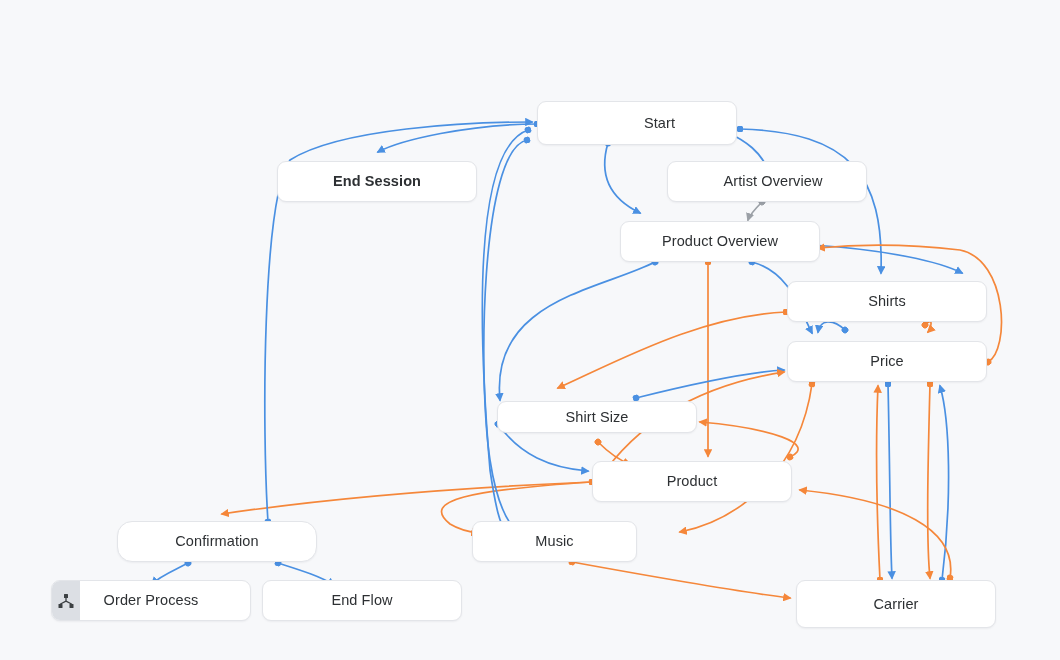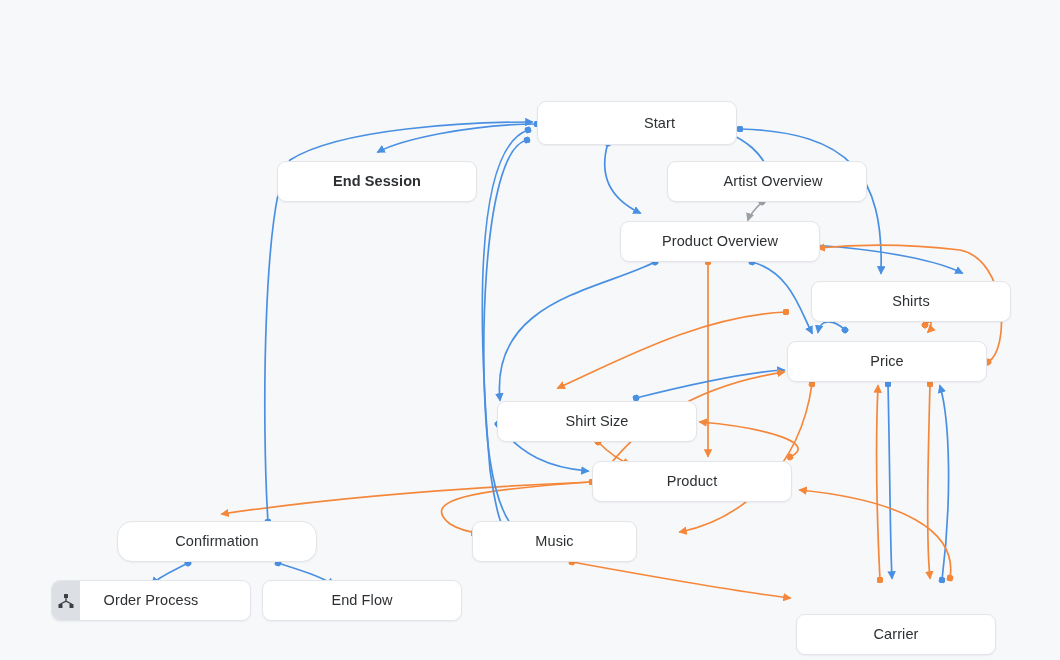--- a/index.html
+++ b/index.html
@@ -136,27 +136,27 @@
       </div>
       <div class="node" style="left: 277px; top: 161px; width: 200px; height: 41px; font-weight: bold;">
         <span class="node-label">End Session</span>
       </div>
       <div class="node" style="left: 667px; top: 161px; width: 200px; height: 41px; padding-left: 12px;">
         <span class="node-label">Artist Overview</span>
       </div>
       <div class="node" style="left: 620px; top: 221px; width: 200px; height: 41px;">
         <span class="node-label">Product Overview</span>
       </div>
-      <div class="node" style="left: 787px; top: 281px; width: 200px; height: 41px; margin-left: 24px;">
+      <div class="node" style="left: 787px; top: 281px; width: 200px; height: 41px;">
         <span class="node-label">Shirts</span>
       </div>
       <div class="node" style="left: 787px; top: 341px; width: 200px; height: 41px;">
         <span class="node-label">Price</span>
       </div>
-      <div class="node" style="left: 497px; top: 401px; width: 200px; height: 41px;">
+      <div class="node" style="left: 497px; top: 401px; width: 200px; height: 32px;">
         <span class="node-label">Shirt Size</span>
       </div>
       <div class="node" style="left: 592px; top: 461px; width: 200px; height: 41px;">
         <span class="node-label">Product</span>
       </div>
       <div class="node" style="left: 117px; top: 521px; width: 200px; height: 41px; border-radius: 15px;">
         <span class="node-label">Confirmation</span>
       </div>
       <div class="node" style="left: 472px; top: 521px; width: 165px; height: 41px;">
         <span class="node-label">Music</span>
@@ -168,17 +168,17 @@
             <rect x="0.5" y="11" width="4" height="4" rx="0.6" fill="#3c4043"></rect>
             <rect x="11.5" y="11" width="4" height="4" rx="0.6" fill="#3c4043"></rect>
             <path d="M8 5.2 L8 8.2 M8 8.2 L2.5 11 M8 8.2 L13.5 11" stroke="#3c4043" stroke-width="1.3" fill="none" stroke-linecap="round"></path>
           </svg>
         </span>
         <span class="node-label">Order Process</span>
       </div>
       <div class="node" style="left: 262px; top: 580px; width: 200px; height: 41px;">
         <span class="node-label">End Flow</span>
       </div>
-      <div class="node" style="left: 796px; top: 614px; width: 200px; height: 41px;">
+      <div class="node" style="left: 796px; top: 580px; width: 200px; height: 48px;">
         <span class="node-label">Carrier</span>
       </div>
     </div>
 </div>
 
 </body></html>

